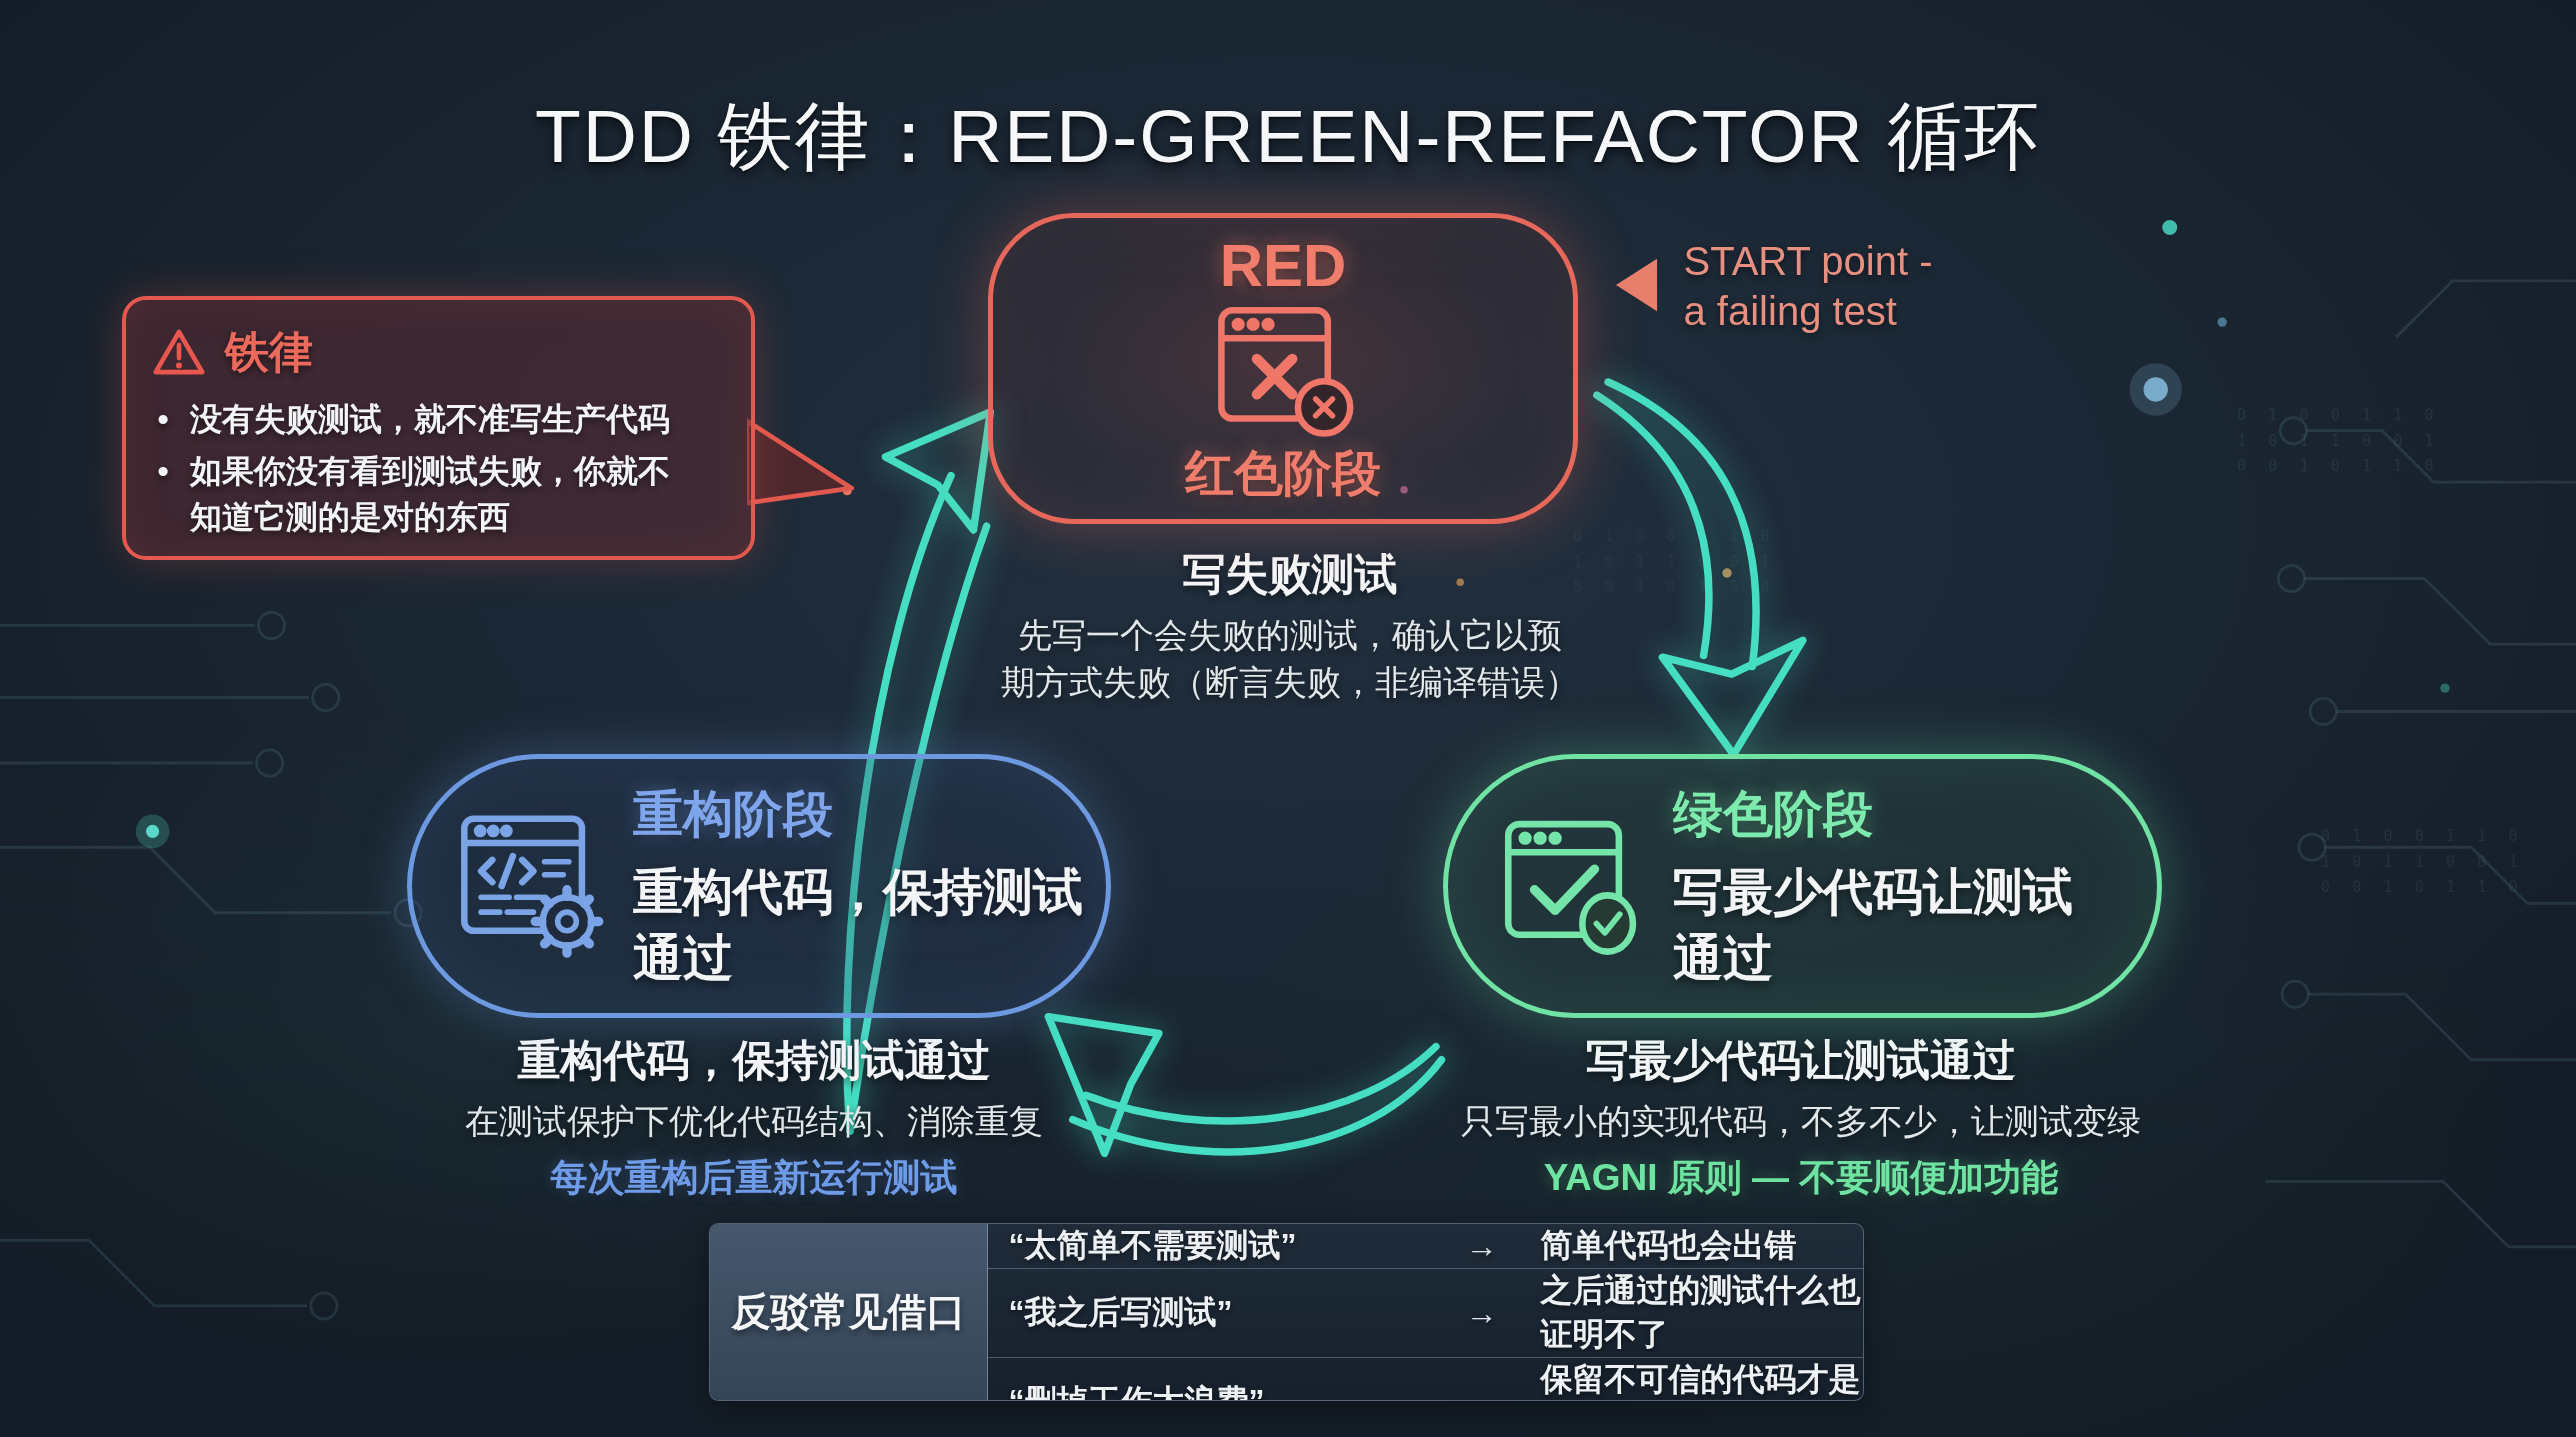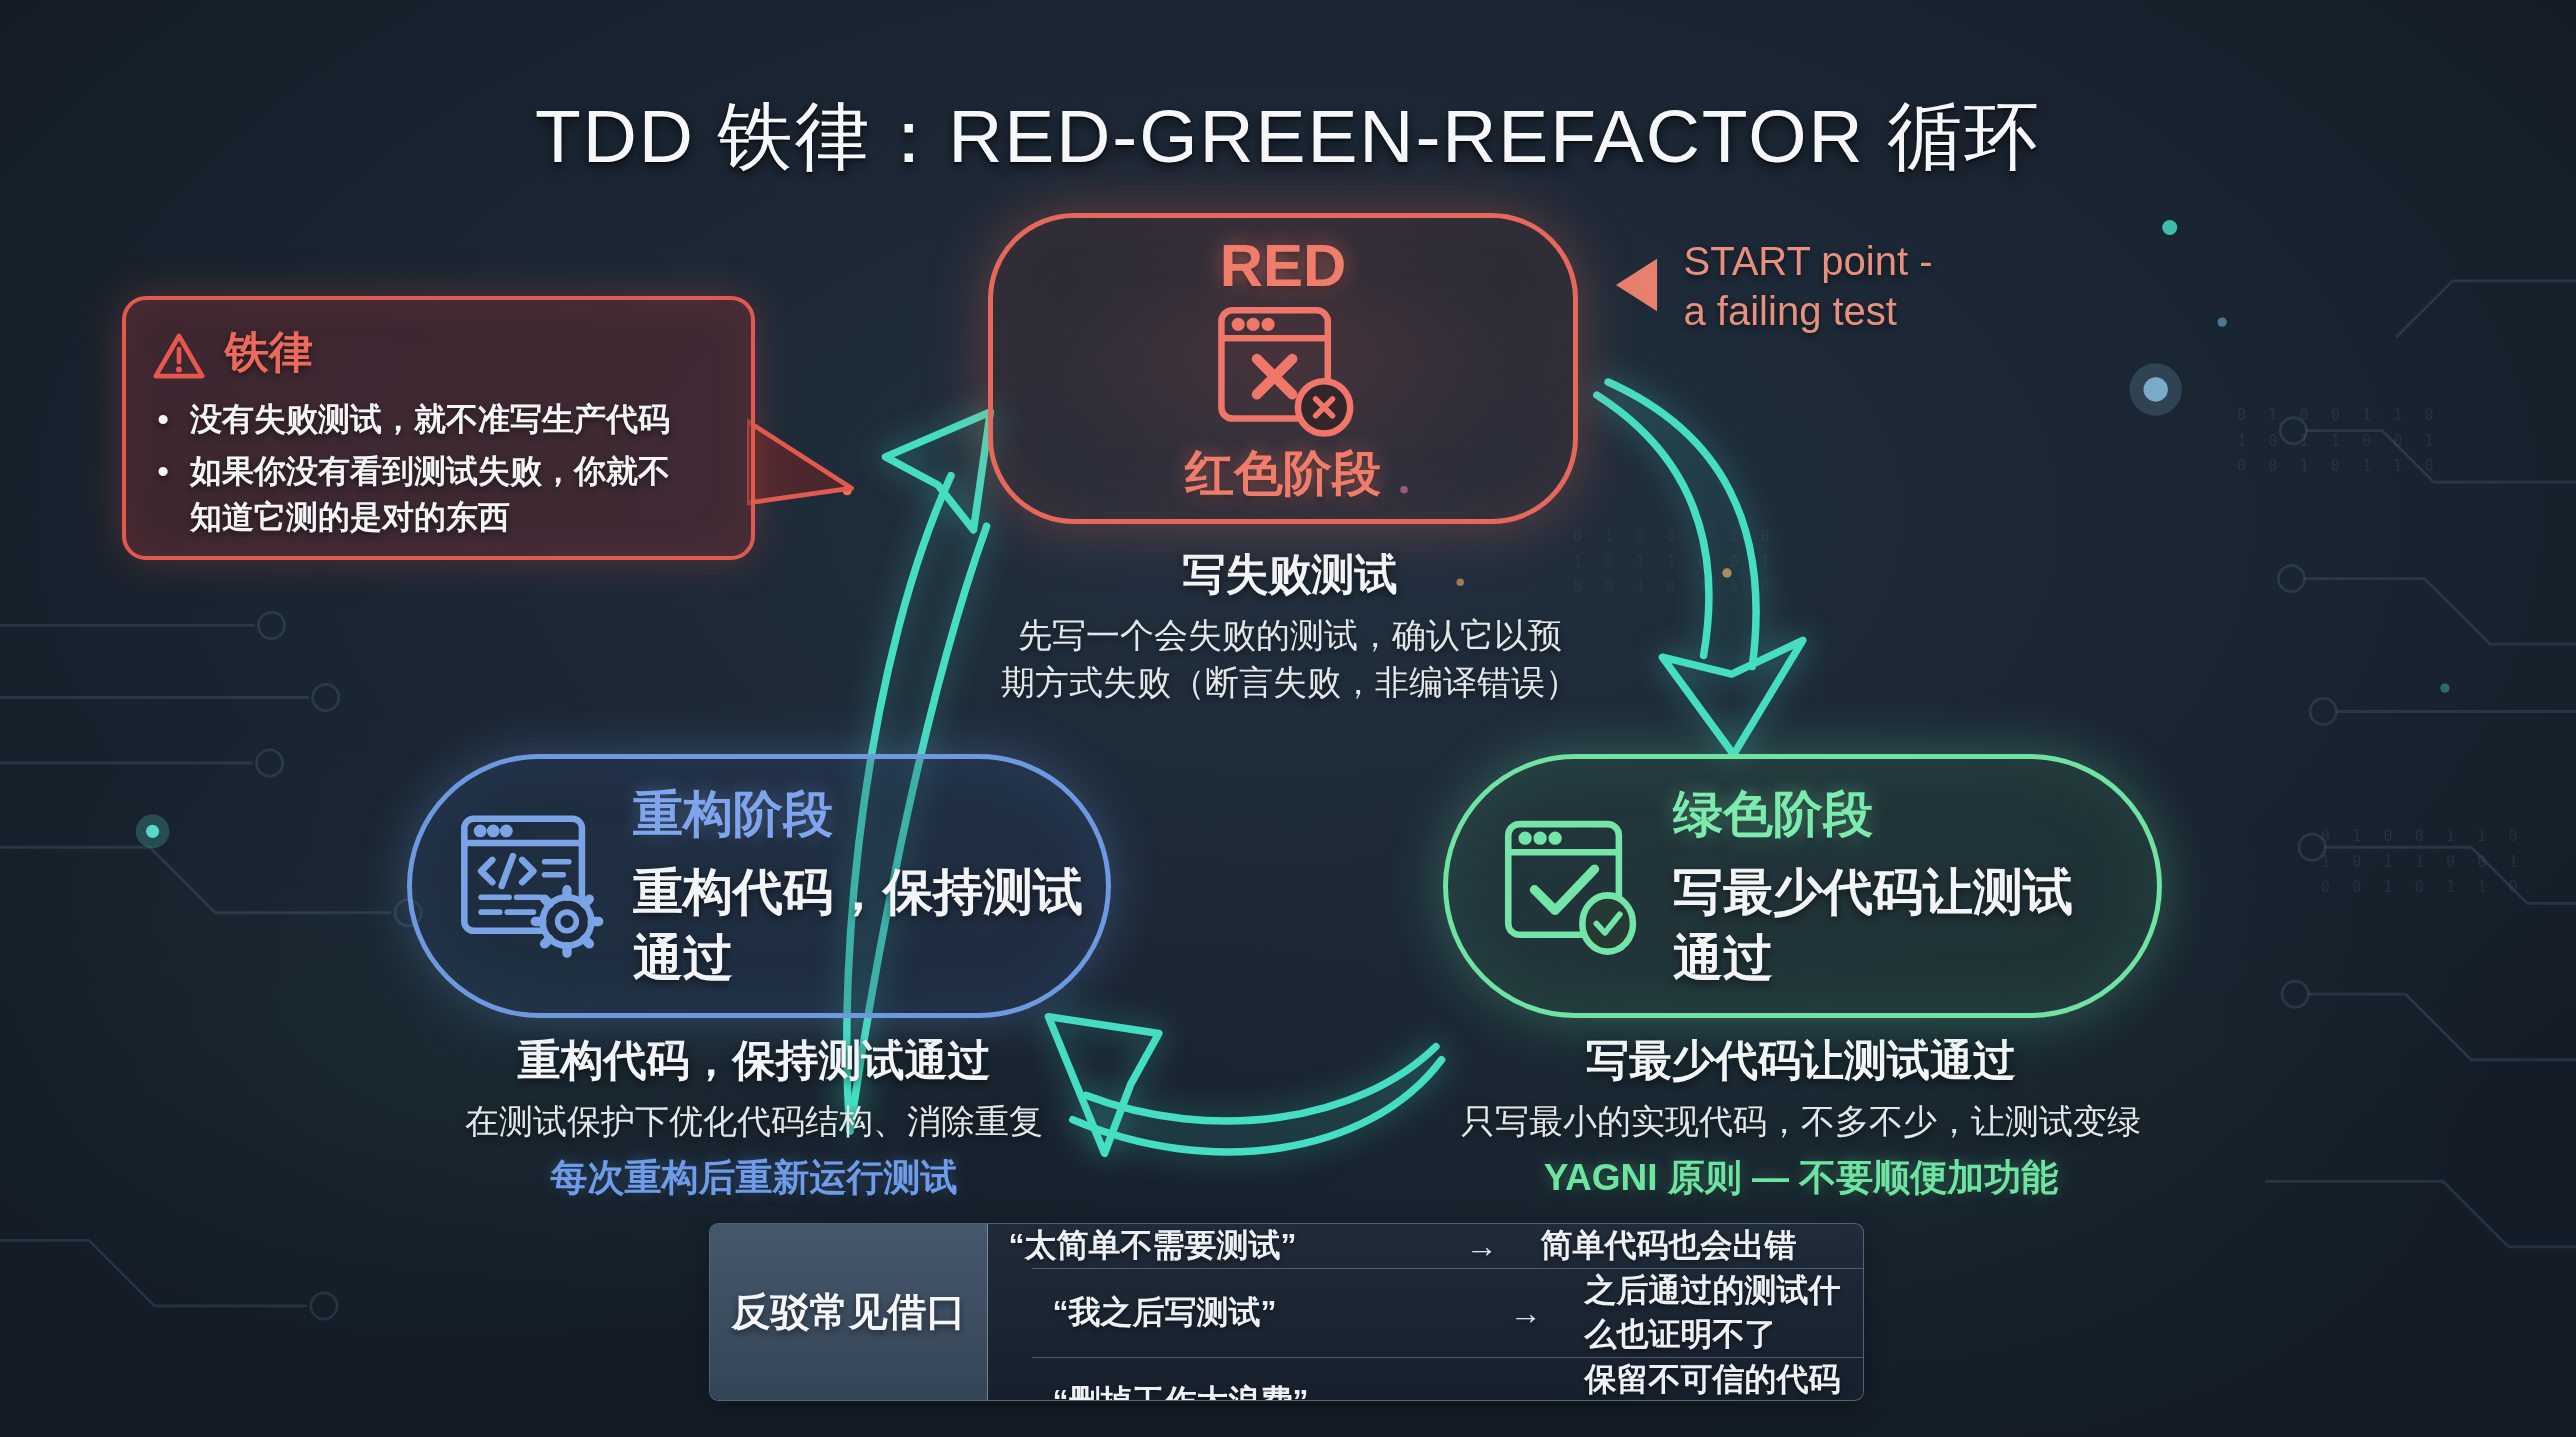--- a/index.html
+++ b/index.html
@@ -20,21 +20,21 @@
 
   .title{position:absolute;z-index:3;top:37px;left:0;width:100%;text-align:center;
     font-size:75px;font-weight:normal;color:#f5f7f9;letter-spacing:1.9px;
     text-shadow:0 4.7px 11.2px rgba(0,0,0,.65), 0 1.9px 1.9px rgba(0,0,0,.5);}
 
   
   .rules-box{position:absolute;z-index:4;left:122px;top:296px;width:633px;height:264px;box-sizing:border-box;
     border:4.7px solid #e25a4f;border-radius:24px;background:rgba(96,44,52,.52);
     box-shadow:0 0 42px rgba(225,85,70,.28), inset 0 0 47px rgba(225,85,70,.10);
     padding:22.5px 26px;}
-  .rules-header{display:flex;align-items:flex-end;gap:19px;}
+  .rules-header{display:flex;align-items:center;gap:19px;}
   .rules-title{font-size:44px;font-weight:bold;color:#ec6a5c;text-shadow:0 2.8px 7.5px rgba(0,0,0,.5);}
   .rules-list{margin:15px 0 0 1.9px;padding:0;list-style:none;}
   .rules-list li{position:relative;padding-left:36px;font-size:32px;font-weight:bold;color:#f2f4f6;
     line-height:1.42;margin-top:7.5px;text-shadow:0 2.8px 7.5px rgba(0,0,0,.55);white-space:pre-line;}
   .rules-list li::before{content:"\2022";position:absolute;left:3.7px;top:0;}
   .rules-tail{position:absolute;z-index:3;left:747px;top:417px;}
 
   
   .phase-box{position:absolute;z-index:4;box-sizing:border-box;display:flex;}
   .red-box{left:988px;top:213px;width:590px;height:311px;
@@ -88,21 +88,21 @@
     border:1.9px solid rgba(130,152,172,.55);border-radius:9.4px;display:flex;overflow:hidden;
     background:linear-gradient(180deg, rgba(33,45,59,.92), rgba(23,33,45,.92));
     box-shadow:0 7.5px 26px rgba(0,0,0,.35);}
   .excuses-left{flex:0 0 277px;display:flex;align-items:center;justify-content:center;
     background:linear-gradient(180deg,#46586c,#354558);
     border-right:1.9px solid rgba(152,170,188,.6);
     font-size:39px;font-weight:bold;color:#f4f6f8;text-shadow:0 2.8px 7.5px rgba(0,0,0,.5);}
   .excuses-rows{flex:1;display:flex;flex-direction:column;}
   .excuse-row{flex:1;display:flex;align-items:center;padding-left:20.6px;
     font-size:32px;font-weight:bold;color:#eef1f4;text-shadow:0 1.9px 5.6px rgba(0,0,0,.5);}
-  .excuse-row + .excuse-row{border-top:1.9px solid rgba(142,160,178,.45);margin-left:44px;}
+  .excuse-row + .excuse-row{border-top:1.9px solid rgba(142,160,178,.45);}
   .excuse-text{width:457px;}
   .excuse-arrow{width:75px;color:#dde3e8;font-weight:normal;}
   .excuse-rebuttal{flex:1;}
 </style>
 </head>
 <body>
 
 <div id="stage">
 
   <svg class="decor" width="2576" height="1438" viewBox="0 0 2752 1536">

